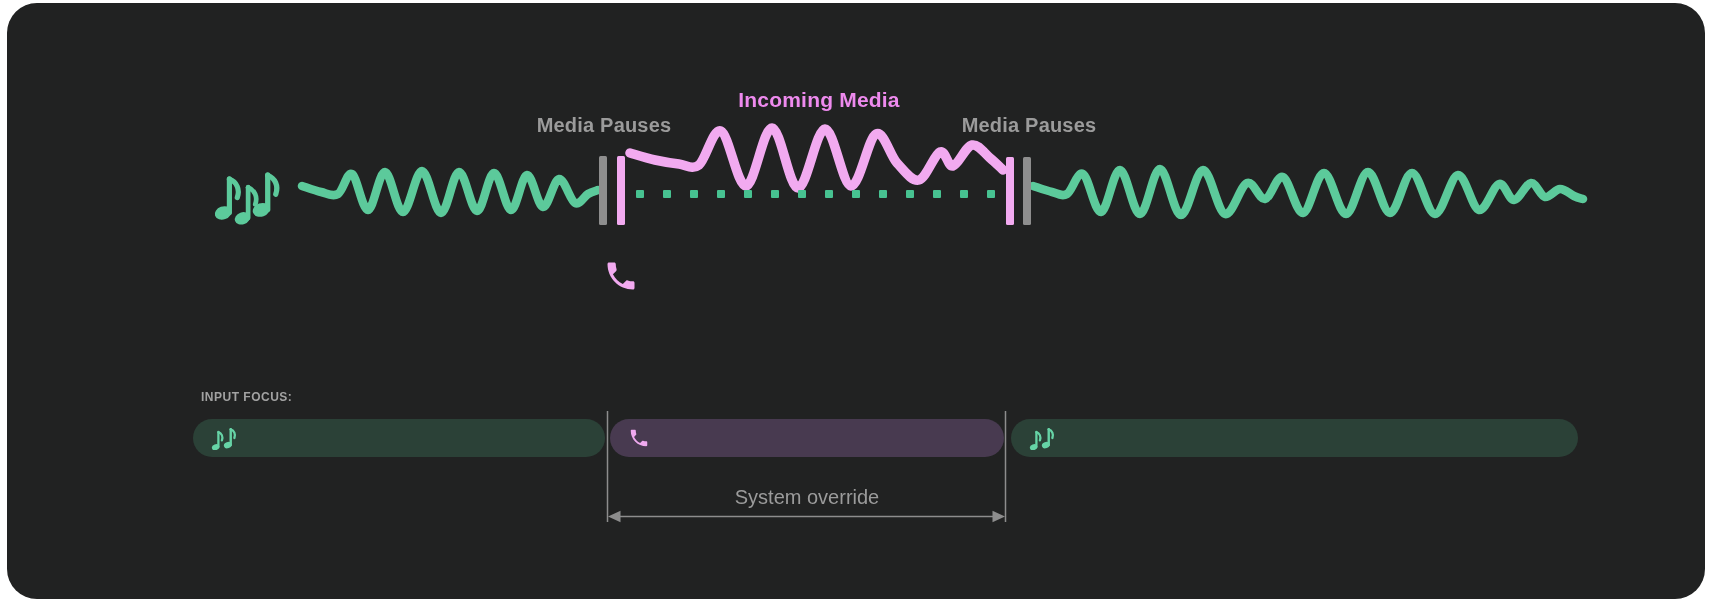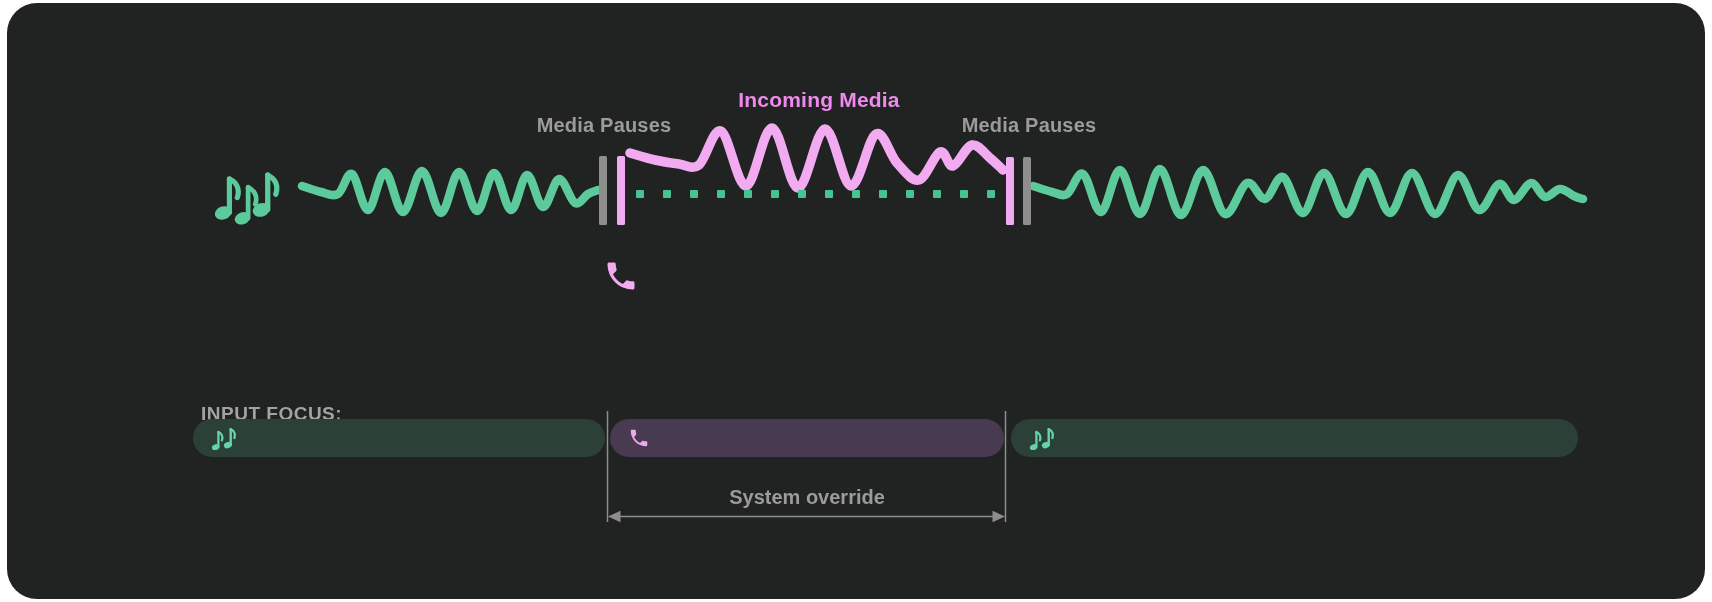--- a/index.html
+++ b/index.html
@@ -24,35 +24,35 @@
   .guide{stroke:var(--guide-gray);stroke-width:1.5px;}
   .guide-fill{fill:var(--guide-gray);}
   .lbl{
     position:absolute;transform:translateX(-50%);white-space:nowrap;
     font-size:20px;font-weight:700;color:var(--label-gray);letter-spacing:.2px;
   }
   .lbl.media-pauses{left:597px;top:111px;}
   .lbl.incoming-call{left:812px;top:85px;font-size:21px;color:var(--call-pink-heading);}
   .lbl.media-resumes{left:1022px;top:111px;}
   .input-focus{
-    position:absolute;left:194px;top:387px;font-size:19px;font-weight:700;
-    letter-spacing:.5px;color:var(--input-focus-gray);white-space:nowrap;margin-top:13px;
+    position:absolute;left:194px;top:387px;font-size:12px;font-weight:700;
+    letter-spacing:.5px;color:var(--input-focus-gray);white-space:nowrap;
   }
   .focus-bar{
     position:absolute;top:416px;height:38px;border-radius:19px;
     display:flex;align-items:center;padding-left:18px;box-sizing:border-box;
   }
   .focus-bar.media{background:var(--focus-media-bg);color:var(--focus-media-icon);}
   .focus-bar.call{background:var(--focus-call-bg);color:var(--focus-call-icon);}
   .focus-bar.b1{left:186px;width:412px;}
   .focus-bar.b2{left:603px;width:394px;}
   .focus-bar.b3{left:1004px;width:567px;}
   .override-label{
     position:absolute;left:800px;top:483px;transform:translateX(-50%);
-    font-size:20px;font-weight:700;color:var(--label-gray);white-space:nowrap;
+    font-size:20px;font-weight:400;color:var(--label-gray);white-space:nowrap;
   }
   .icon-svg{display:block;}
   .defs-holder{position:absolute;width:0;height:0;overflow:hidden;}
 </style>
 </head>
 <body>
 
 <svg class="defs-holder" aria-hidden="true">
   <defs>
     <g id="note8">

